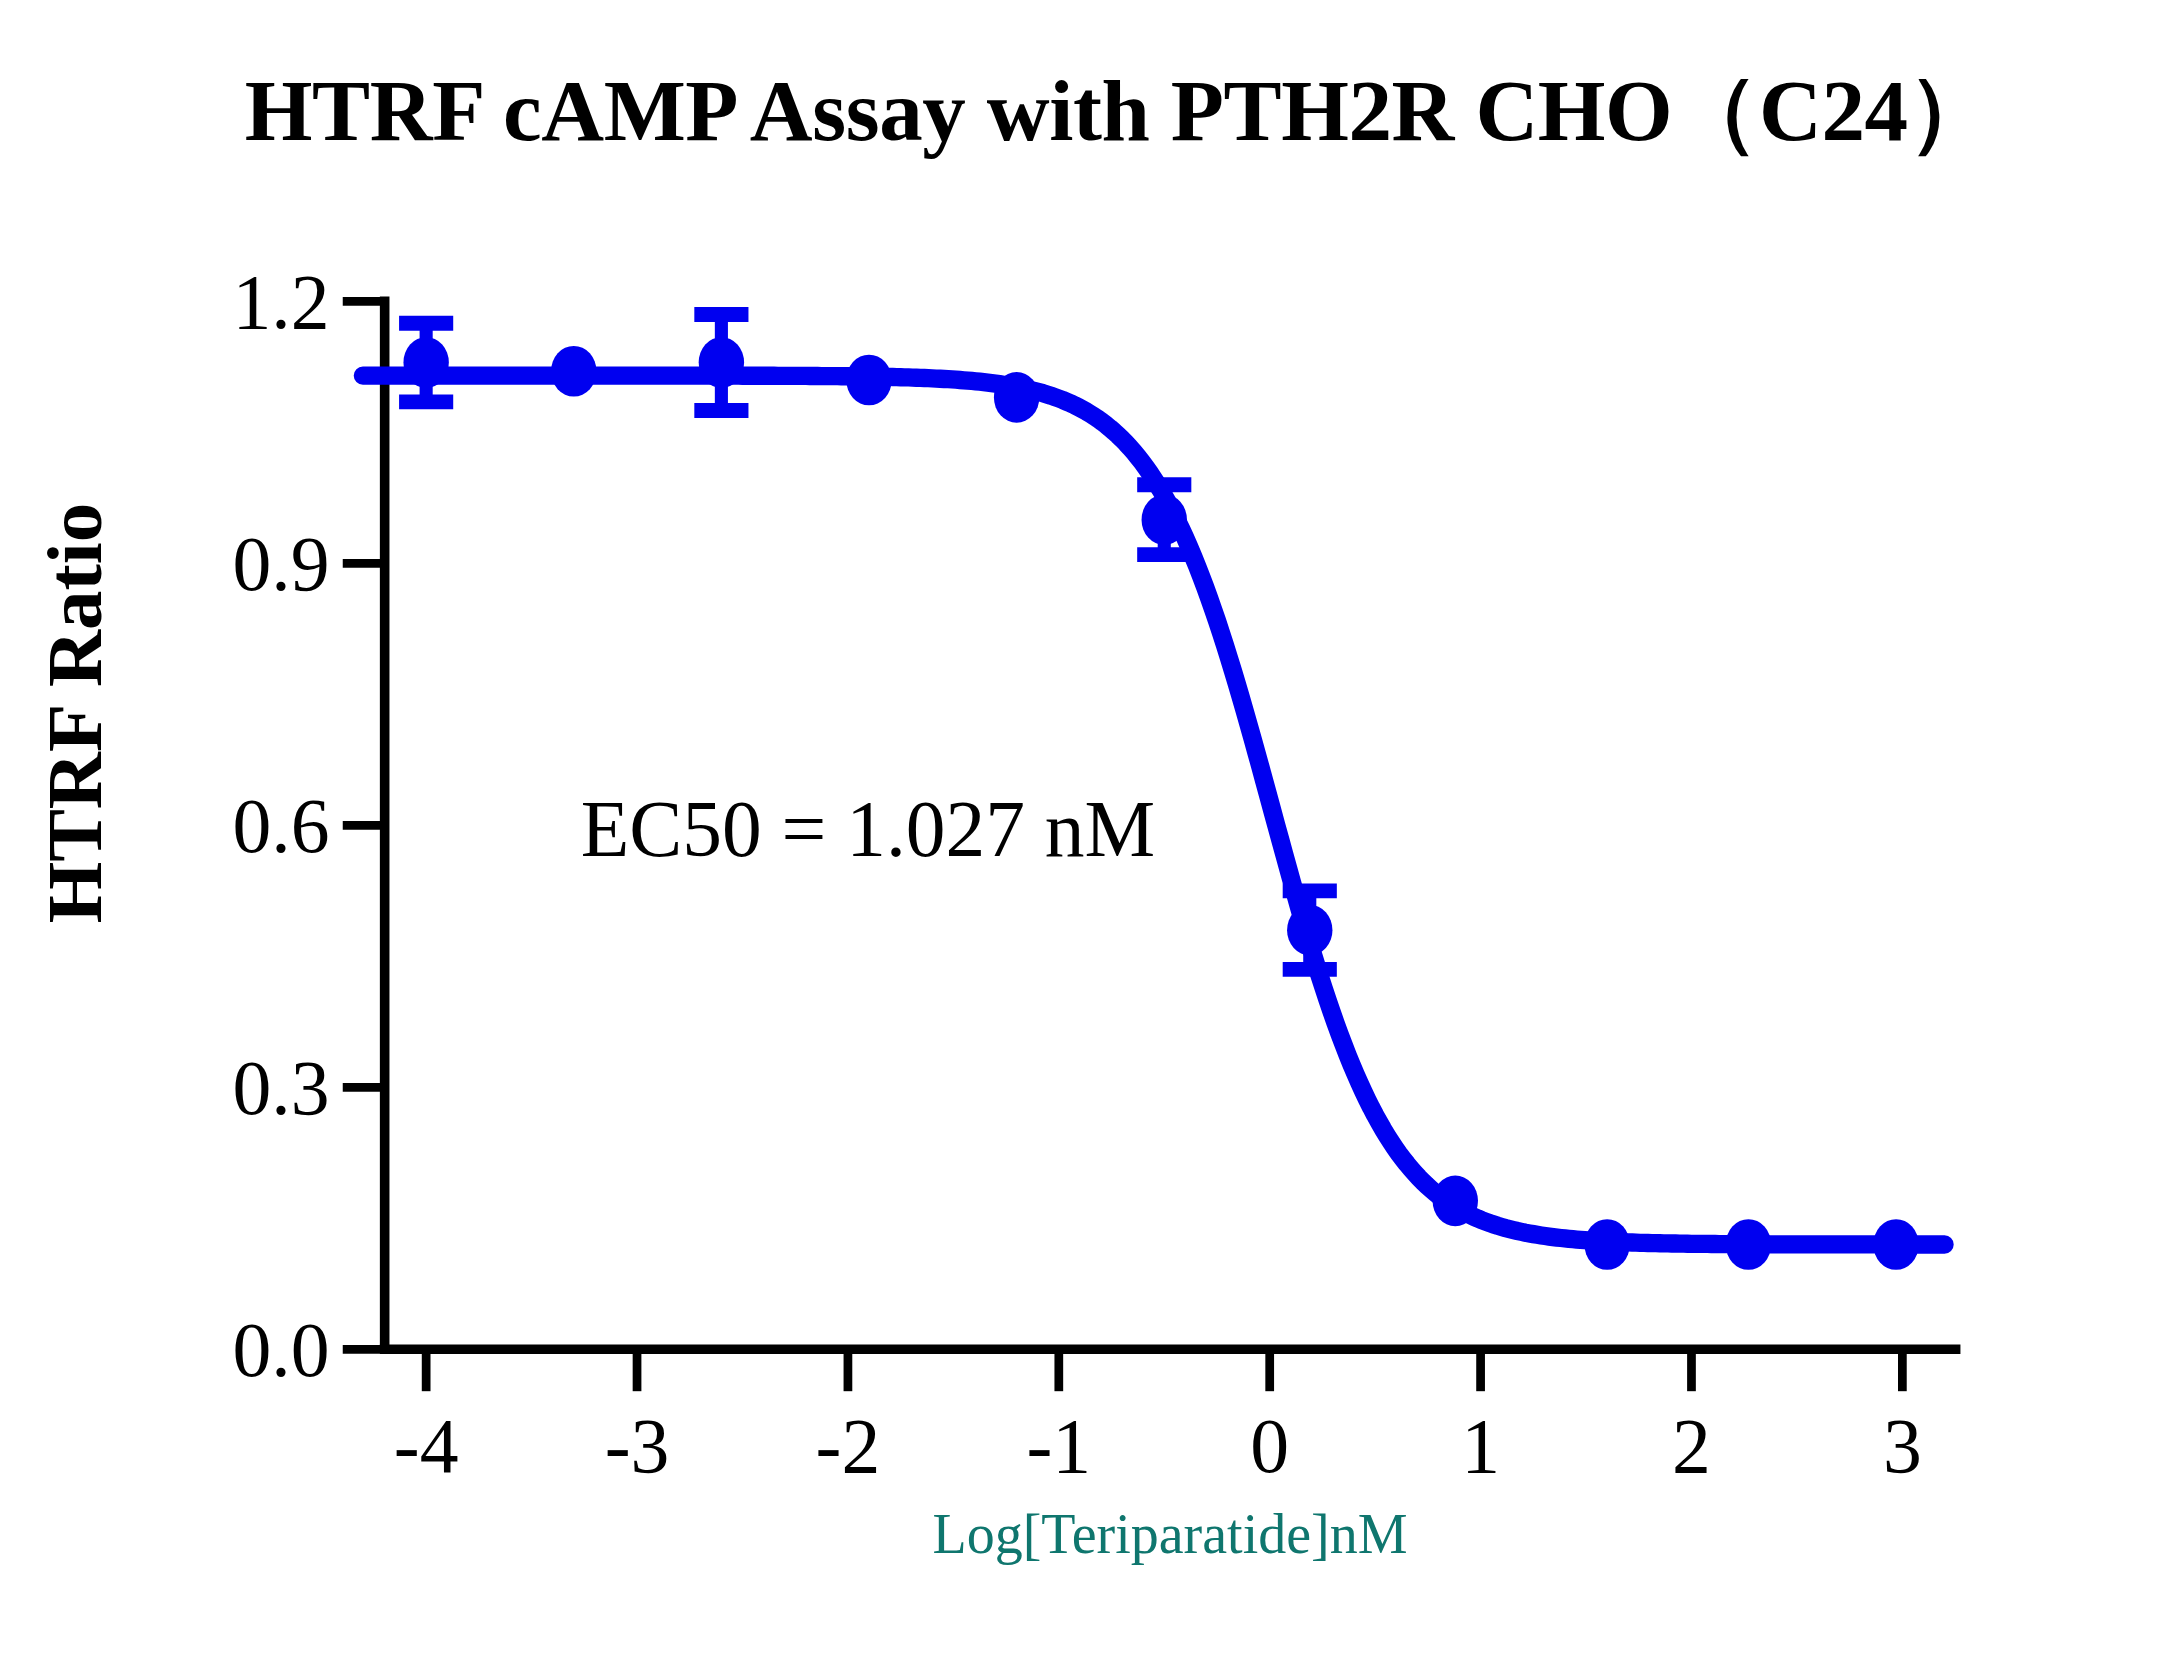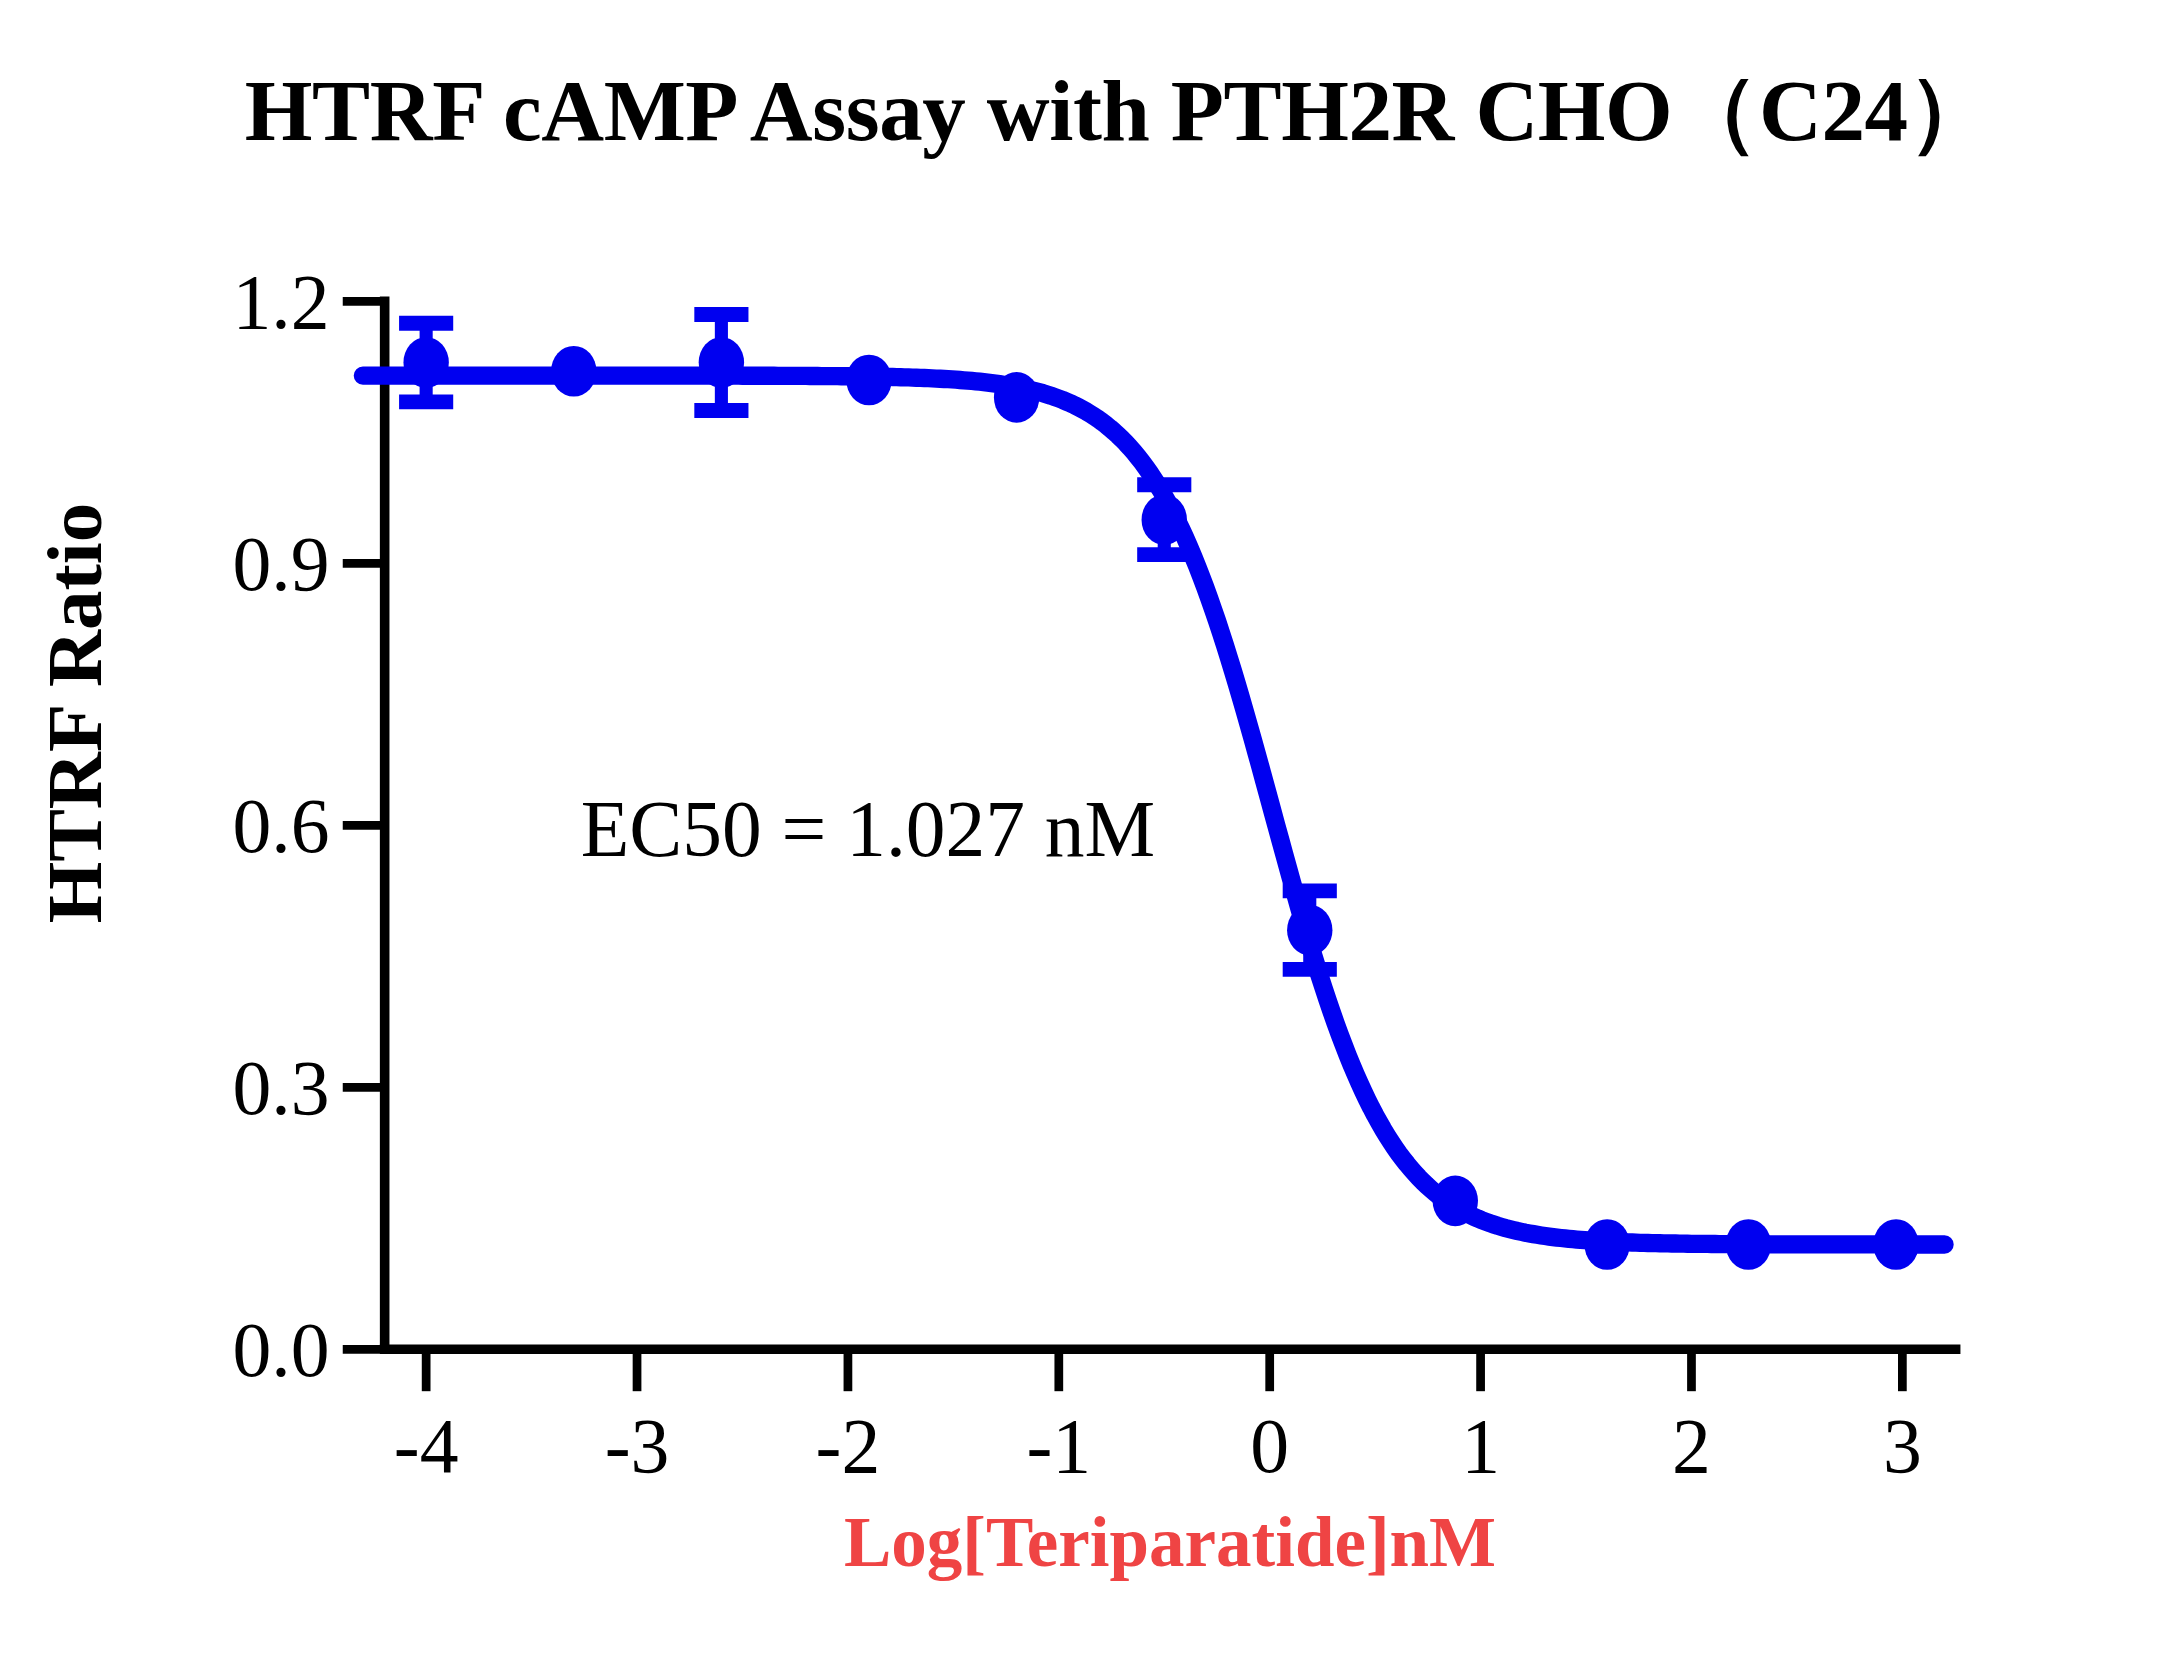--- a/index.html
+++ b/index.html
@@ -49,23 +49,23 @@
   }
 
   
   #x-axis-title {
     position: absolute;
     left: 384px;
     top: 1502px;
     width: 1572px;
     text-align: center;
     font-family: "Liberation Serif", "DejaVu Serif", serif;
-    font-weight: bold;
-    font-size: 71px;
-    color: #ef4444;
+    font-weight: normal;
+    font-size: 56px;
+    color: #0f766e;
     white-space: nowrap;
   }
 
   
   #plot-svg {
     position: absolute;
     left: 0;
     top: 0;
   }
 

